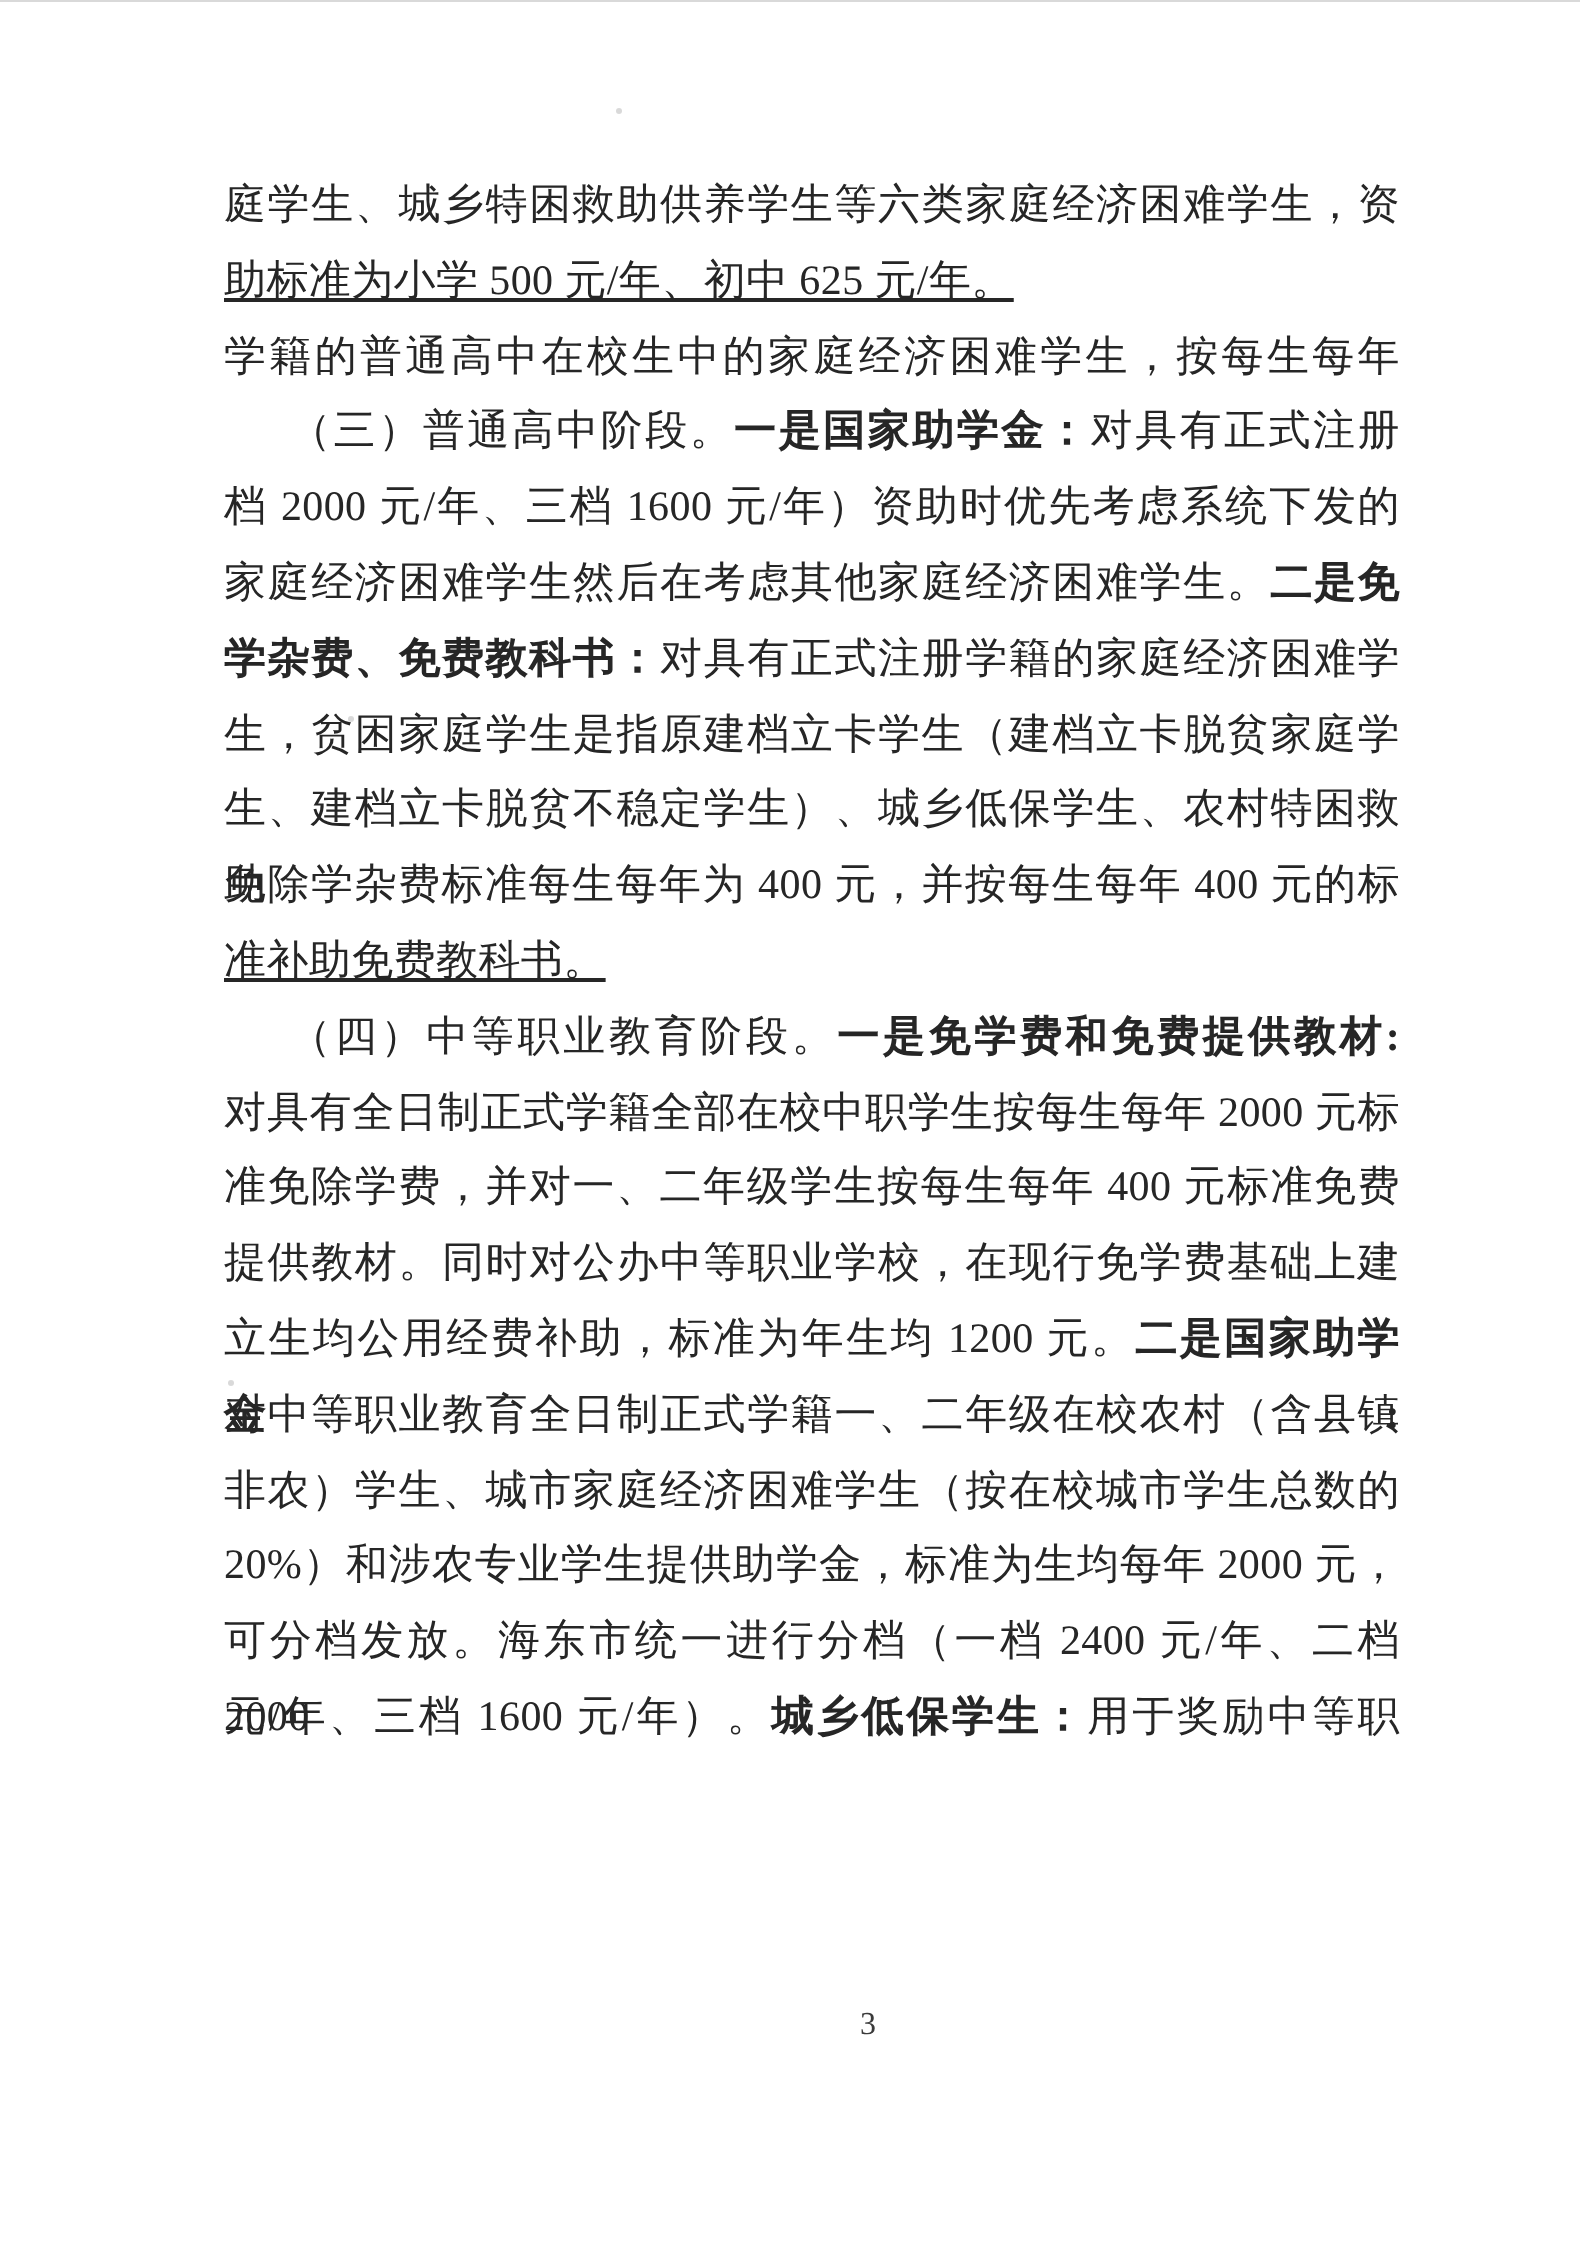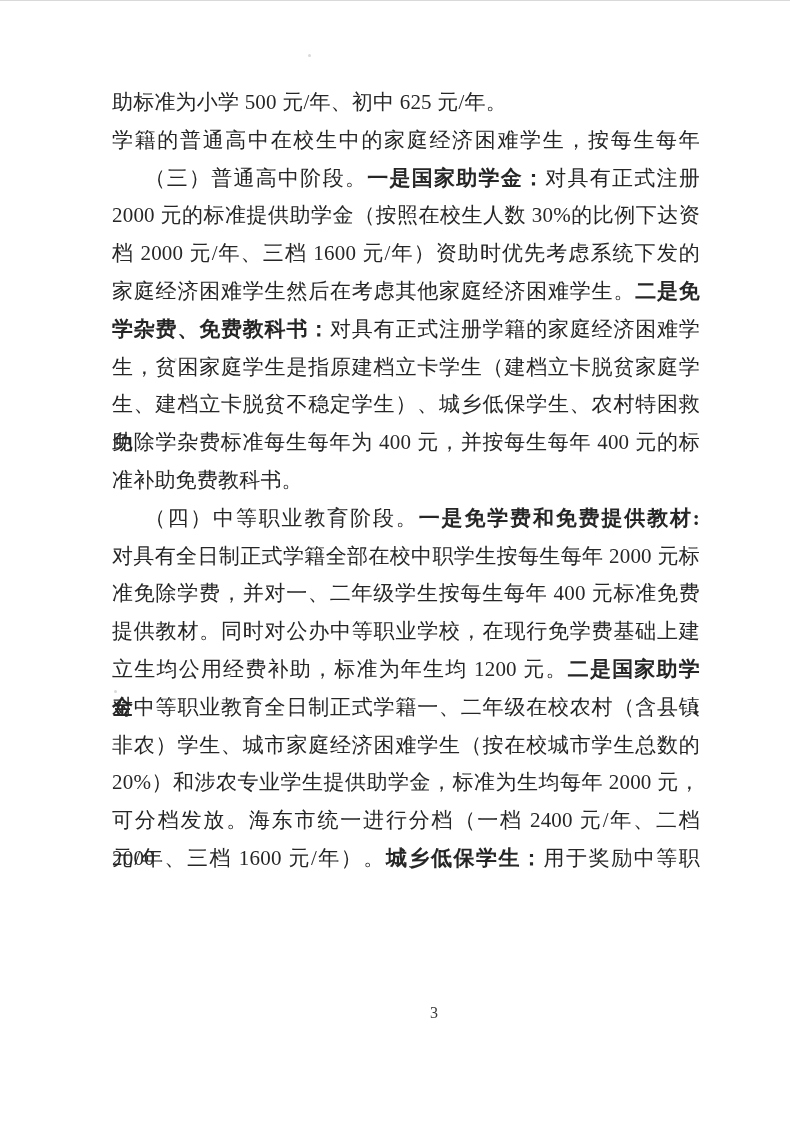--- a/index.html
+++ b/index.html
@@ -26,20 +26,21 @@
   .line {
     height: 37.8px;
     line-height: 37.8px;
     font-size: 21px;
     text-align: justify;
     text-align-last: justify;
     letter-spacing: 0.2px;
   }
   .line.end {
     text-align-last: left;
+    text-decoration: underline;
   }
   .line.indent {
     text-indent: 1.55em;
   }
   .seg { font-weight: 400; }
   .seg.bold { font-weight: 700; }
   .page-number {
     position: absolute;
     top: 1003px;
     left: 404px;
@@ -55,24 +56,24 @@
     height: 3px;
     border-radius: 50%;
     background: #c9c9c9;
     opacity: 0.7;
   }
 </style>
 </head>
 <body>
 
 <div class="text-block">
+    <div class="line"><span class="seg">庭学生、城乡特困救助供养学生等六类家庭经济困难学生，资</span></div>
     <div class="line end"><span class="seg">助标准为小学 500 元/年、初中 625 元/年。</span></div>
     <div class="line"><span class="seg">学籍的普通高中在校生中的家庭经济困难学生，按每生每年</span></div>
     <div class="line indent"><span class="seg">（三）普通高中阶段。</span><span class="seg bold">一是国家助学金：</span><span class="seg">对具有正式注册</span></div>
-    <div class="line"><span class="seg">2000 元的标准提供助学金（按照在校生人数 30%的比例下达资</span></div>
     <div class="line"><span class="seg">档 2000 元/年、三档 1600 元/年）资助时优先考虑系统下发的</span></div>
     <div class="line"><span class="seg">家庭经济困难学生然后在考虑其他家庭经济困难学生。</span><span class="seg bold">二是免</span></div>
     <div class="line"><span class="seg bold">学杂费、免费教科书：</span><span class="seg">对具有正式注册学籍的家庭经济困难学</span></div>
     <div class="line"><span class="seg">生，贫困家庭学生是指原建档立卡学生（建档立卡脱贫家庭学</span></div>
     <div class="line"><span class="seg">生、建档立卡脱贫不稳定学生）、城乡低保学生、农村特困救助</span></div>
     <div class="line"><span class="seg">免除学杂费标准每生每年为 400 元，并按每生每年 400 元的标</span></div>
     <div class="line end"><span class="seg">准补助免费教科书。</span></div>
     <div class="line indent"><span class="seg">（四）中等职业教育阶段。</span><span class="seg bold">一是免学费和免费提供教材:</span></div>
     <div class="line"><span class="seg">对具有全日制正式学籍全部在校中职学生按每生每年 2000 元标</span></div>
     <div class="line"><span class="seg">准免除学费，并对一、二年级学生按每生每年 400 元标准免费</span></div>

